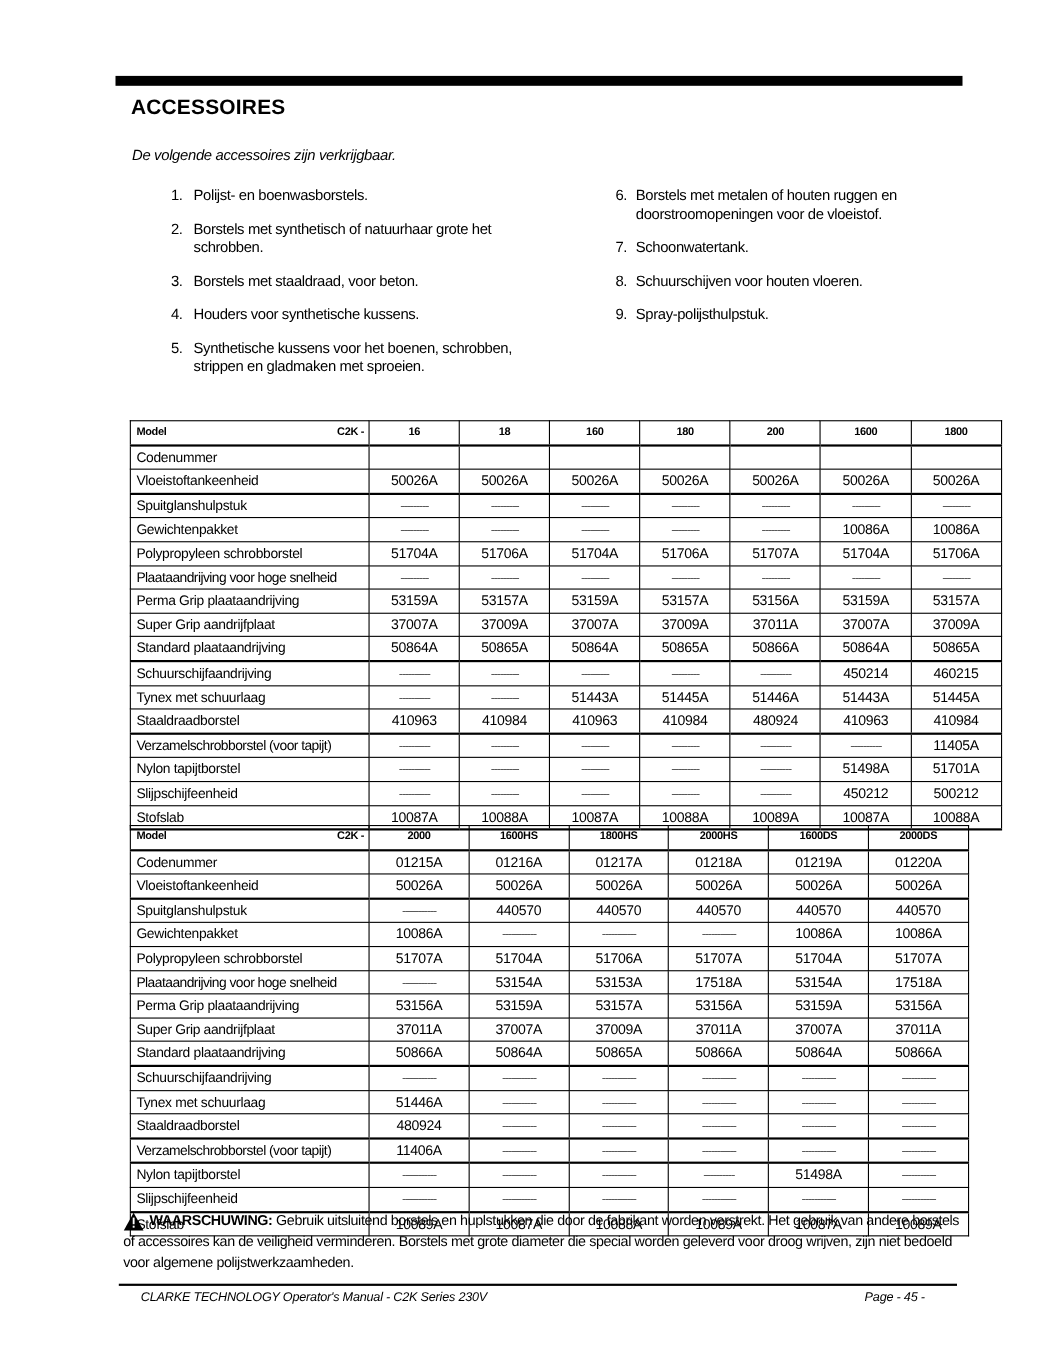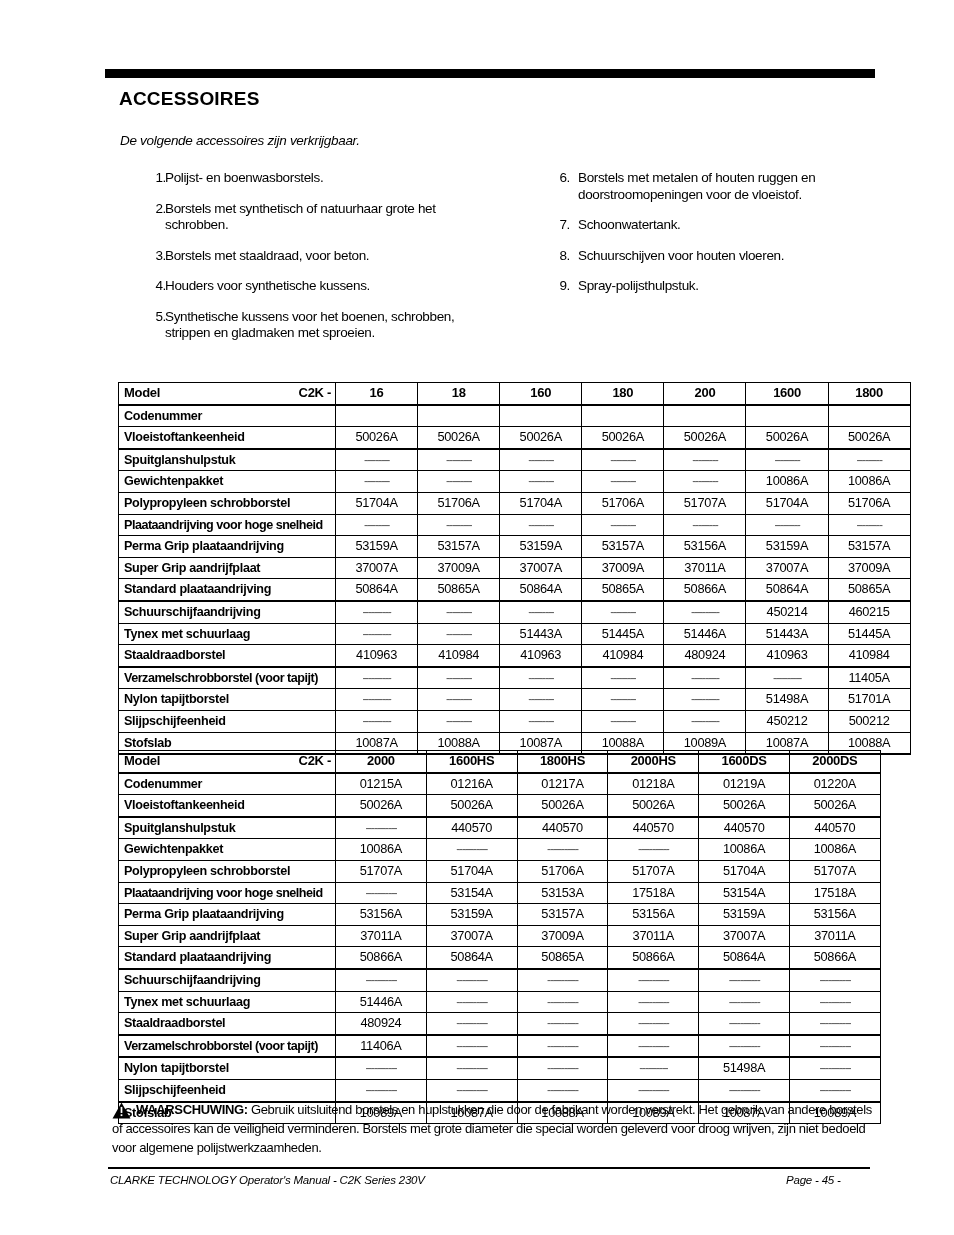--- a/index.html
+++ b/index.html
@@ -69,21 +69,21 @@
   }
   .li .num {
     position: absolute;
     left: 0;
     top: 0;
     width: 26px;
     text-align: right;
   }
   .li .txt {
     display: block;
-    margin-left: 25px;
+    margin-left: 36px;
   }
   .list-col.right .li .num { width: 22px; }
   .list-col.right .li .txt { margin-left: 30px; }
 
   
   .spec-table {
     position: absolute;
     border-collapse: collapse;
     table-layout: fixed;
     font-size: 12.5px;
@@ -99,33 +99,33 @@
     overflow: hidden;
     letter-spacing: -0.3px;
   }
   .spec-table td.rowlab, .spec-table th.rowlab {
     text-align: left;
     padding-left: 5px;
   }
   .spec-table thead th {
     font-weight: bold;
     border-bottom: 2.5px solid #000000;
-    font-size: 13px;
+    font-size: 10px;
   }
   .spec-table thead th.rowlab {
     position: relative;
   }
   .spec-table thead th.rowlab .modellab {
     float: left;
   }
   .spec-table thead th.rowlab .c2klab {
     float: right;
   }
   .spec-table tbody td { font-size: 12.8px; }
-  .spec-table tbody td.rowlab { font-size: 12.6px; font-weight: bold; }
+  .spec-table tbody td.rowlab { font-size: 12.6px; }
   .spec-table tbody tr.thickbottom td { border-bottom: 2.5px solid #000000; }
   .spec-table .tiny { font-size: 11.3px; letter-spacing: -0.5px; }
   .dash {
     display: inline-block;
     color: #5a5a5a;
     letter-spacing: -1.2px;
     font-size: 12px;
   }
 
   #table1 { left: 118px; top: 382px; width: 792px; }
@@ -165,21 +165,21 @@
     height: 1.5px;
     background: #000000;
   }
   .footer {
     position: absolute;
     top: 1174px;
     font-size: 11.5px;
     font-style: italic;
     letter-spacing: -0.2px;
   }
-  .footer.left  { left: 110px; text-align: right; }
+  .footer.left  { left: 128px; text-align: right; }
   .footer.right { left: 786px; }
 </style>
 </head>
 <body>
 
 <div class="page">
 
   <div class="top-rule"></div>
 
   <div class="page-title">ACCESSOIRES</div>

